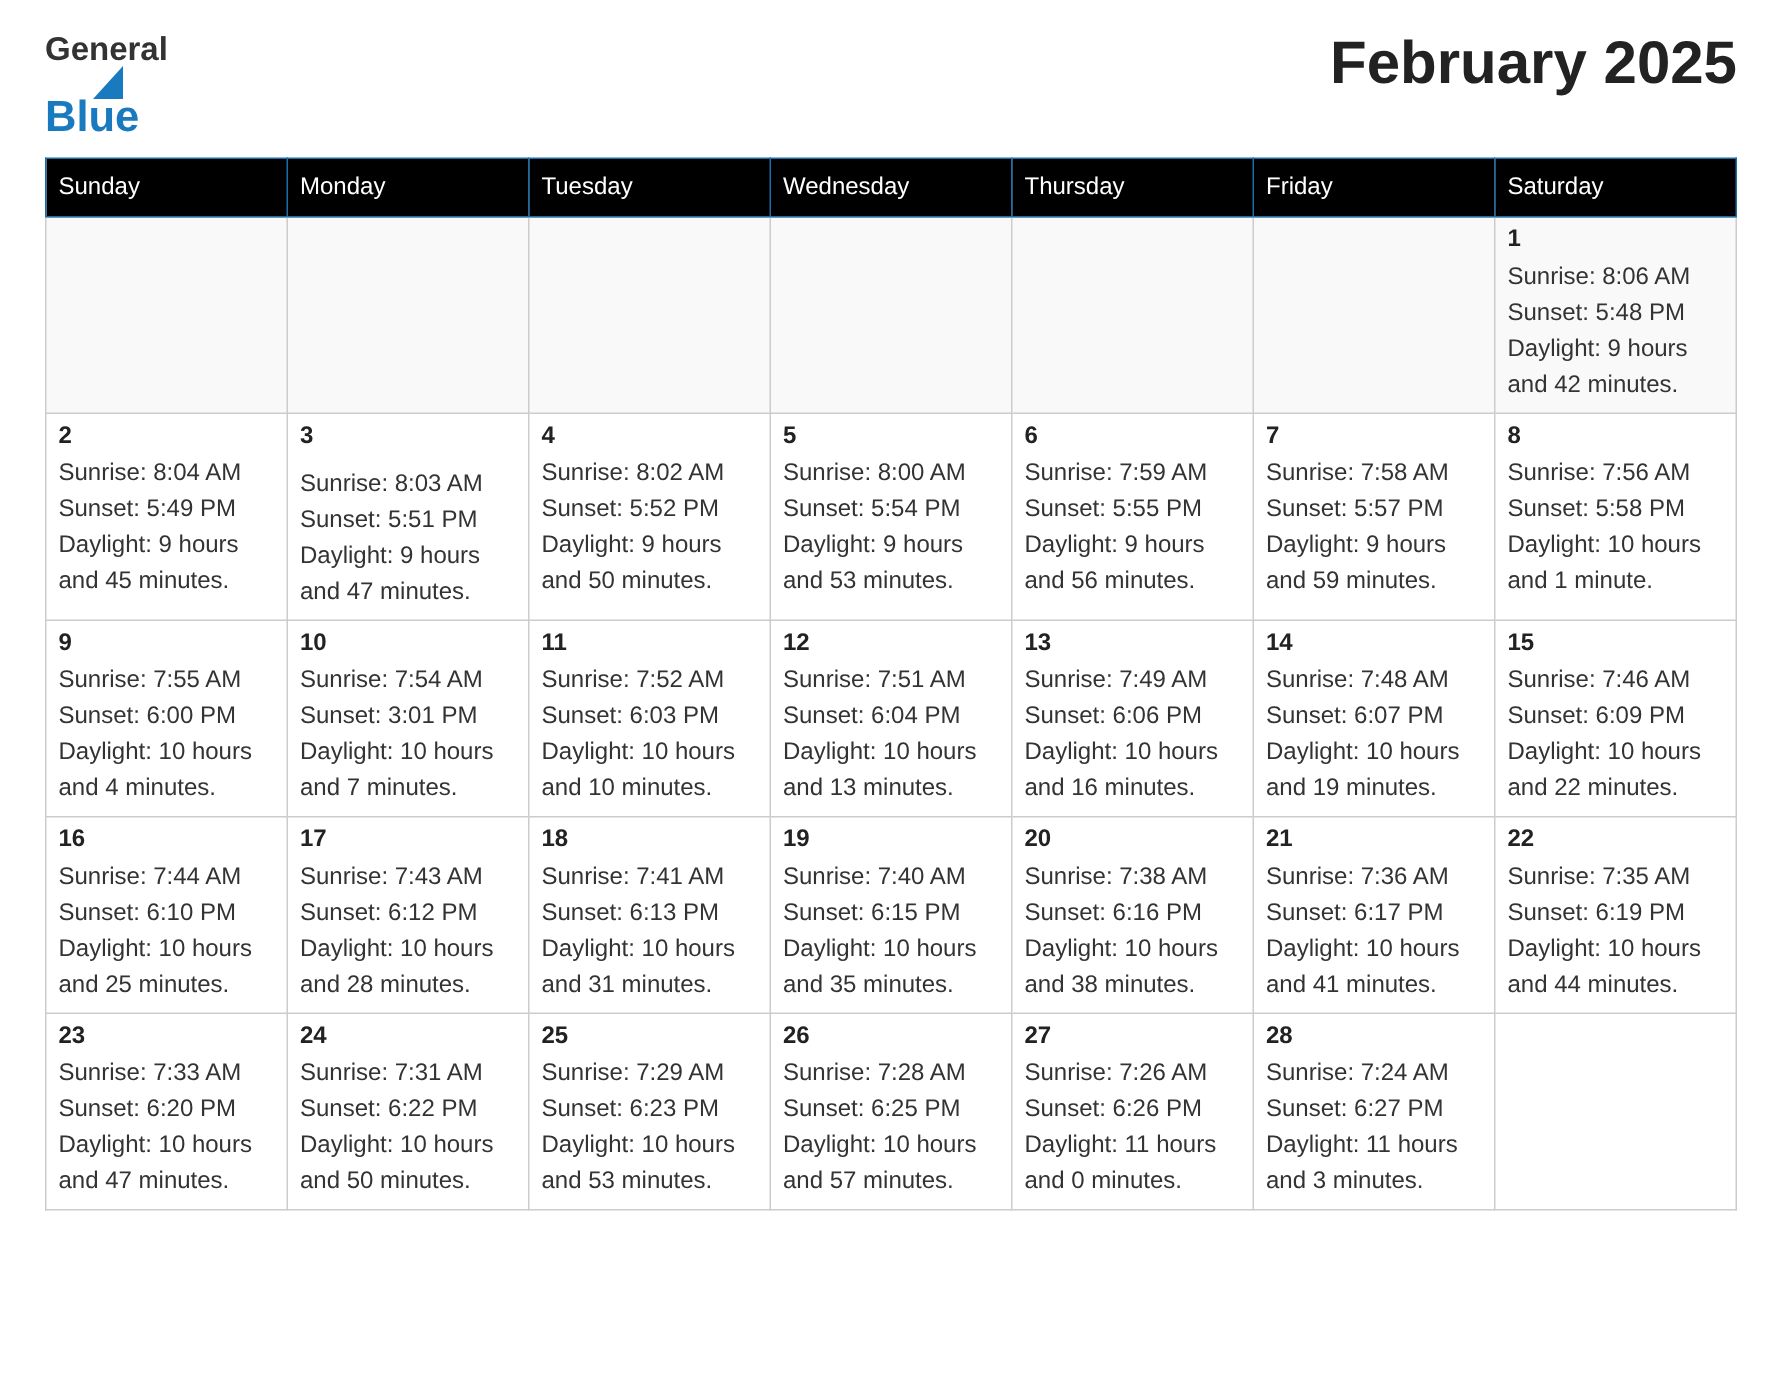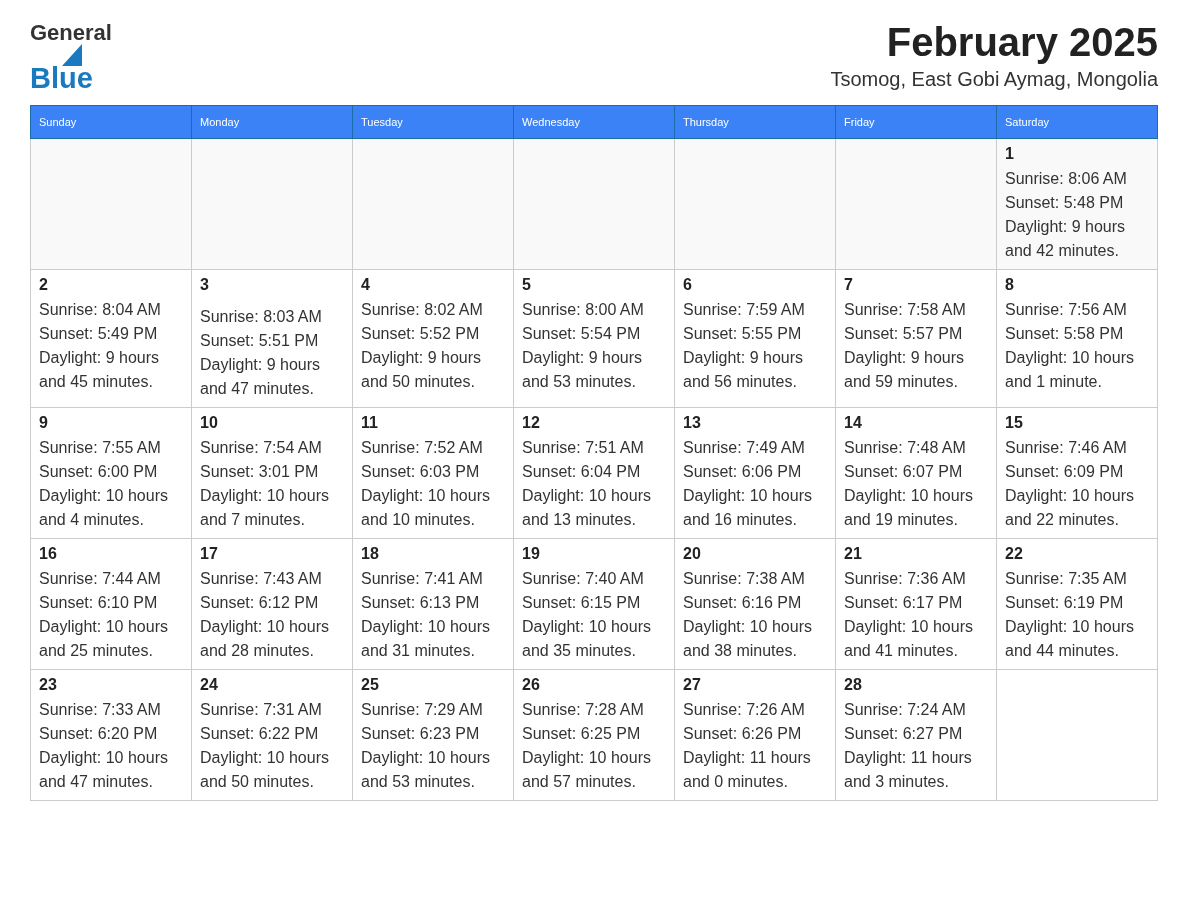--- a/index.html
+++ b/index.html
@@ -49,25 +49,25 @@
       font-size: 20px;
       color: #333;
       margin-top: 4px;
     }
     .calendar {
       width: 100%;
       border-collapse: collapse;
       margin-top: 10px;
     }
     .calendar th {
-      background-color: #3b82f6;
+      background-color: #000000;
       color: white;
       padding: 10px 8px;
       text-align: left;
-      font-size: 11px;
+      font-size: 16px;
       font-weight: normal;
       border: 1px solid #1a6ea8;
     }
     .calendar td {
       border: 1px solid #ccc;
       vertical-align: top;
       padding: 6px 8px;
       width: calc(100% / 7);
       min-height: 110px;
       background: #fff;
@@ -102,21 +102,20 @@
     <div class="logo-top-row">
       <span class="logo-text-general">General</span>
       <svg width="20" height="22" viewBox="0 0 20 22" style="margin-left:2px;margin-top:-2px;">
         <polygon points="0,22 20,22 20,0" fill="#1a7abf"></polygon>
       </svg>
     </div>
     <span class="logo-text-blue" style="margin-top:-4px;">Blue</span>
   </div>
   <div class="title-section">
     <div class="month-title">February 2025</div>
-    <div class="location-title">Tsomog, East Gobi Aymag, Mongolia</div>
   </div>
 </div>
 
 <table class="calendar">
   <thead>
     <tr>
 
     <th>Sunday</th>
         <th>Monday</th>
         <th>Tuesday</th>

